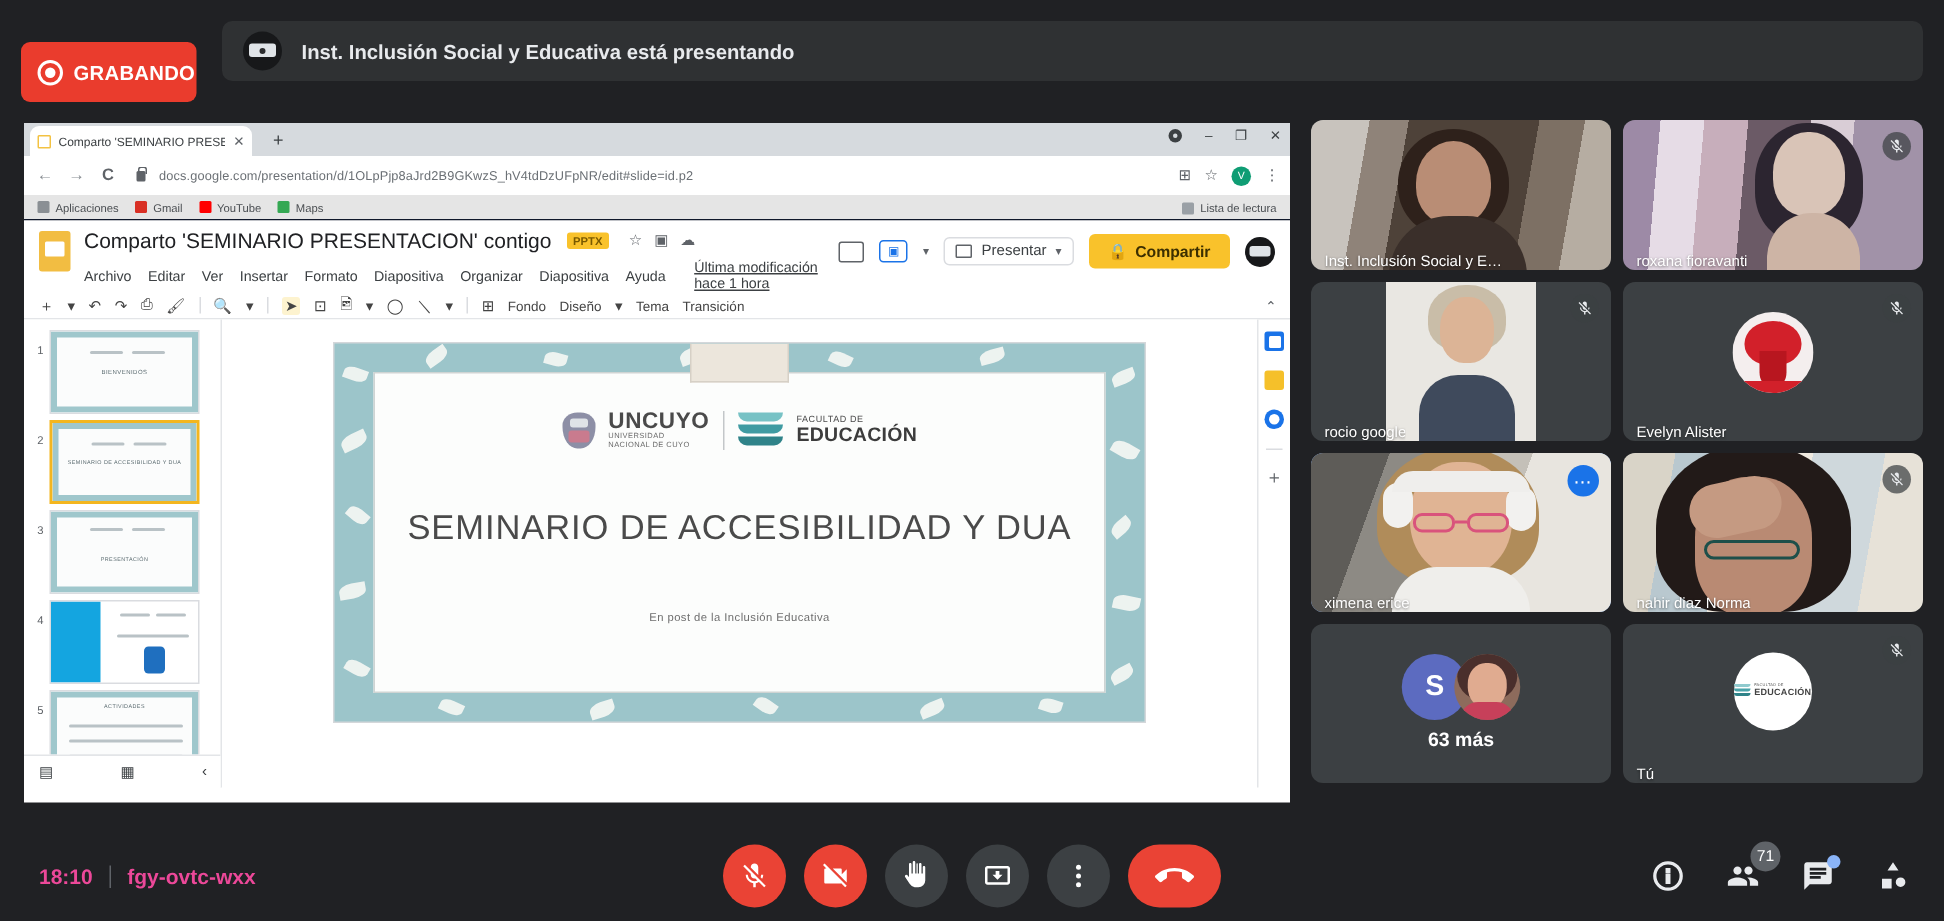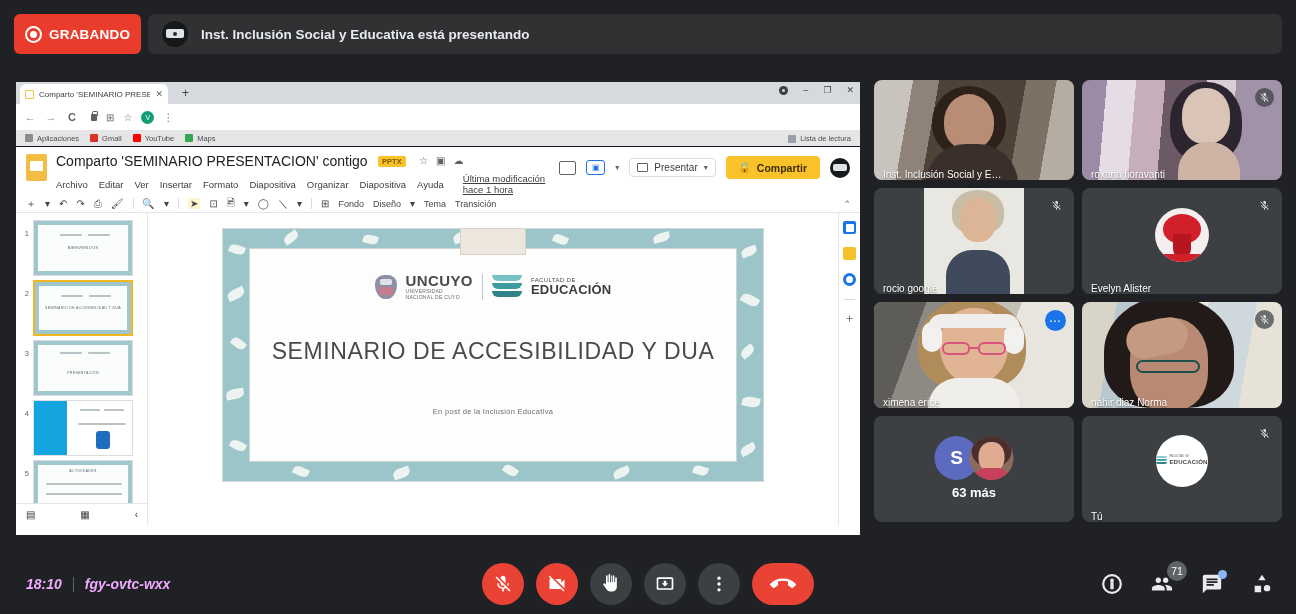--- a/index.html
+++ b/index.html
@@ -7,21 +7,21 @@
     width: 1296px; height: 614px;
     background: #202124;
     font-family: "Liberation Sans", sans-serif;
     overflow: hidden;
   }
   .app { position: relative; width: 1296px; height: 614px; background: #202124; }
 
   
   .topbar { position: absolute; left: 0; top: 0; width: 1296px; height: 68px; }
   .rec-pill {
-    position: absolute; left: 14px; top: 14px; width: 127px; height: 40px;
+    position: absolute; left: 14px; top: 28px; width: 117px; height: 40px;
     background: #ea3c2d; border-radius: 6px;
     display: flex; align-items: center; gap: 7px; padding-left: 11px;
   }
   .rec-dot-outer {
     width: 17px; height: 17px; border-radius: 50%;
     border: 2px solid #fff; display: flex; align-items: center; justify-content: center;
   }
   .rec-dot-inner { width: 7px; height: 7px; border-radius: 50%; background: #fff; }
   .rec-label { color: #fff; font-size: 13.5px; font-weight: bold; letter-spacing: .2px; }
 
@@ -200,21 +200,21 @@
   .edu-wave { width:11px;height:9px;position:relative;}
   .edu-wave i{position:absolute;left:0;width:11px;height:2.2px;background:#4aa3a8;border-radius:0 0 6px 6px;}
   .edu-wave i:nth-child(1){top:0;background:#8fcace;}
   .edu-wave i:nth-child(2){top:3px;background:#49a3a9;}
   .edu-wave i:nth-child(3){top:6px;background:#2f8389;}
   .edu-t1{font-size:2.6px;color:#555;letter-spacing:.2px;}
   .edu-t2{font-size:6px;color:#444;font-weight:bold;letter-spacing:.2px;}
 
   
   .bottombar { position:absolute; left:0; bottom:0; width:1296px; height:60px; display:flex;align-items:center;}
-  .meet-meta { position:absolute; left:26px; display:flex;align-items:center;gap:11px;color:#f0abfc;font-size:14px;font-weight:bold;font-style:italic;}
+  .meet-meta { position:absolute; left:26px; display:flex;align-items:center;gap:11px;color:#ec4899;font-size:14px;font-weight:bold;}
   .meta-sep { width:1px;height:15px;background:#5f6368;}
   .ctrls { position:absolute; left:50%; transform:translateX(-50%); display:flex;align-items:center;gap:12px;}
   .cbtn { width:42px;height:42px;border-radius:50%;background:#3c4043;display:flex;align-items:center;justify-content:center;}
   .cbtn.red { background:#ea4335; }
   .cbtn.end { width:62px;height:42px;border-radius:21px;background:#ea4335;}
   .cbtn svg { width:20px;height:20px;fill:#fff;}
   .right-ic { position:absolute; right:22px; display:flex;align-items:center;gap:26px;}
   .ric { position:relative; width:24px;height:24px;display:flex;align-items:center;justify-content:center;}
   .ric svg { width:22px;height:22px;fill:#e8eaed;}
   .badge { position:absolute; top:-11px; right:-13px; min-width:20px;height:20px;border-radius:10px;background:#5f6368;color:#fff;font-size:10.5px;display:flex;align-items:center;justify-content:center;padding:0 4px;}
@@ -253,20 +253,21 @@
         <span>❐</span>
         <span>✕</span>
       </div>
     </div>
 
     <div class="omnirow">
       <div class="nav-ic">←</div>
       <div class="nav-ic">→</div>
       <div class="nav-ic c">C</div>
       <div class="lock"></div>
+      <div class="url">docs.google.com/presentation/d/1OLpPjp8aJrd2B9GKwzS_hV4tdDzUFpNR/edit#slide=id.p2</div>
       <div class="omni-right">
         <div class="om-ic">⊞</div>
         <div class="om-ic">☆</div>
         <div class="profile-av">V</div>
         <div class="kebab">⋮</div>
       </div>
     </div>
 
     <div class="bkrow">
       <div class="bk">

